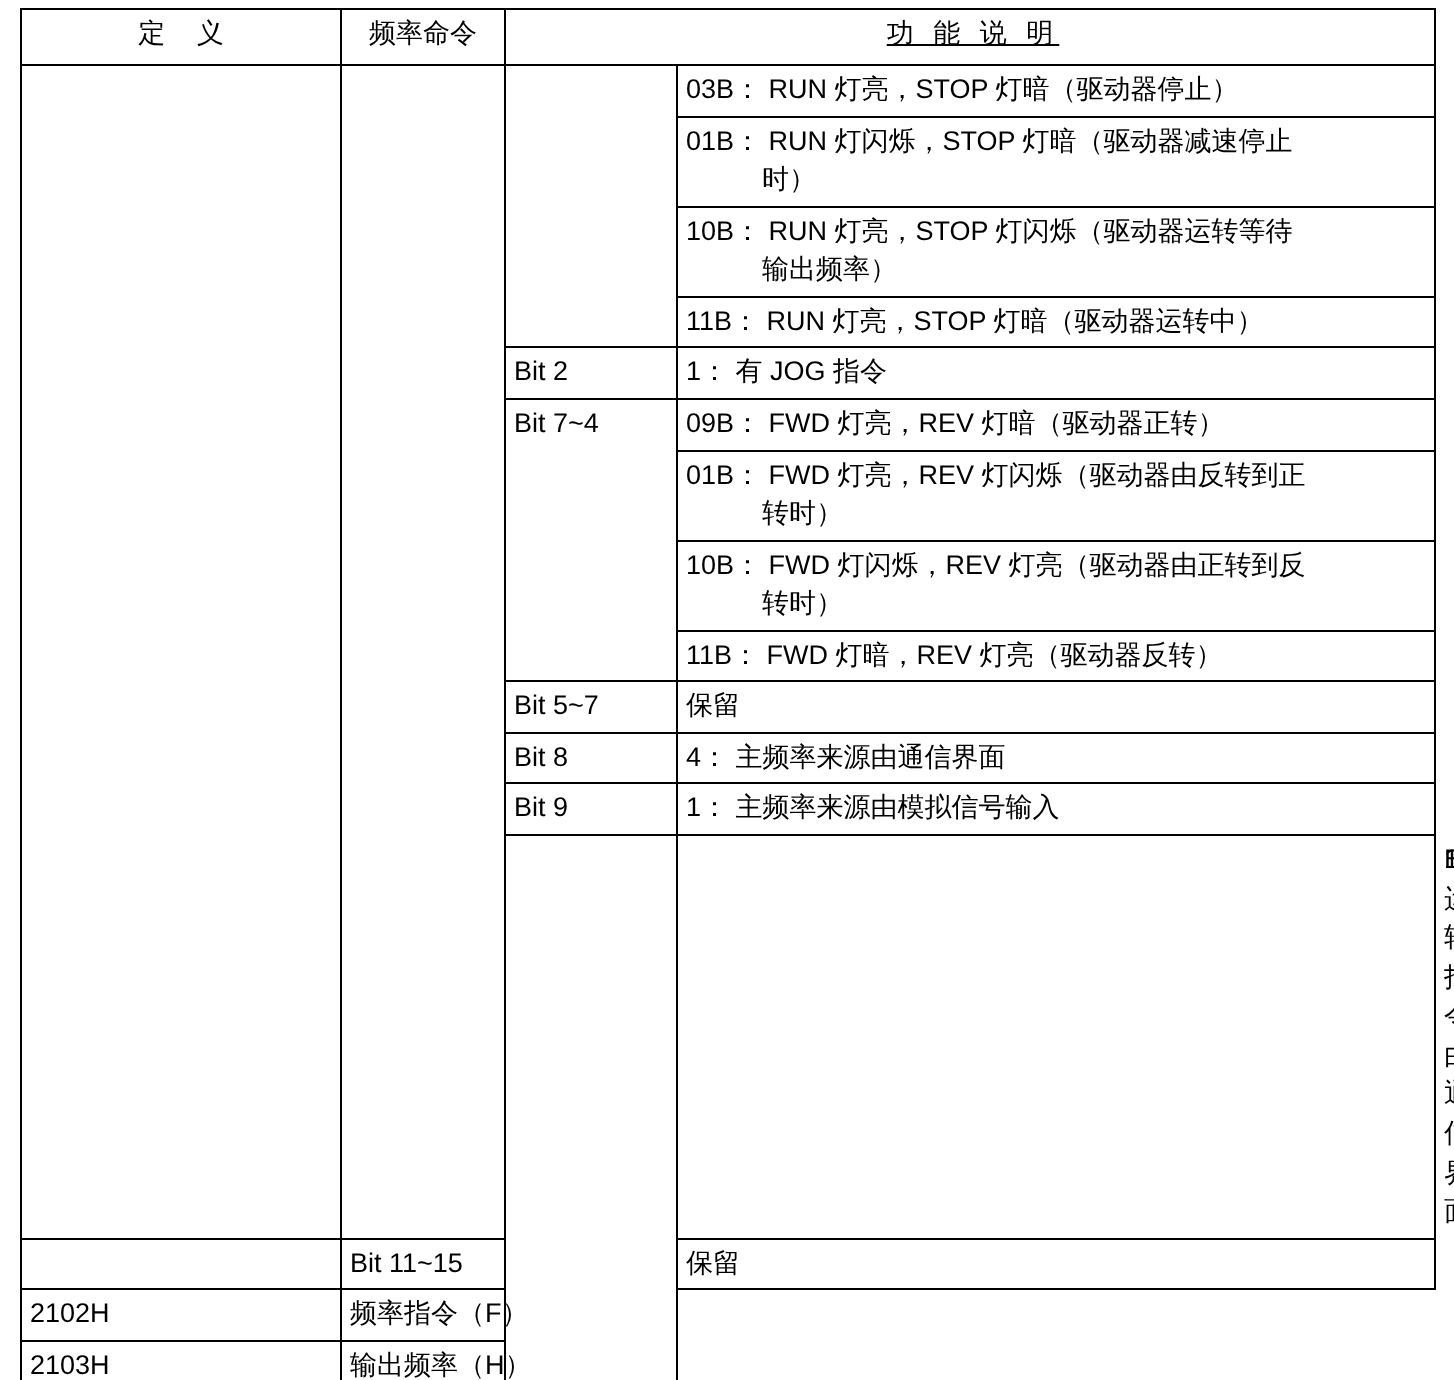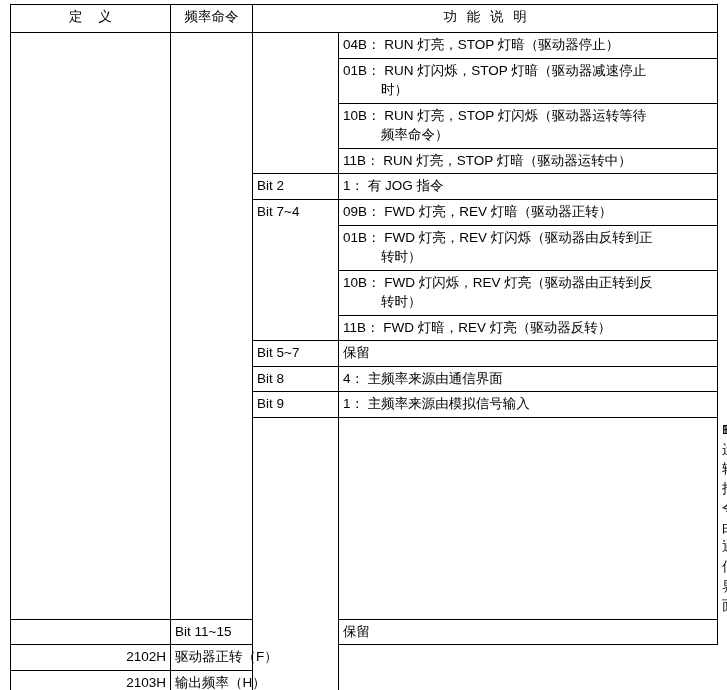--- a/index.html
+++ b/index.html
@@ -37,23 +37,23 @@
   .col-bit   { width: 86px; }
   .col-desc  { width: 379px; }
 
   .hdr td {
     text-align: center;
     height: 22px;
     padding-top: 3px;
     padding-bottom: 3px;
   }
   .hdr .sp { letter-spacing: 6px; padding-left: 6px; margin-top: 32px; }
-  .hdr .sp2 { letter-spacing: 3px; padding-left: 3px; }
+  .hdr .sp2 { letter-spacing: 3px; padding-left: 3px; text-decoration: underline; }
 
-  .cell-center { text-align: right; }
+  .cell-center { text-align: left; }
   .nowrap { white-space: nowrap; }
 
   .desc-line {
     display: block;
   }
   .desc-indent {
     display: block;
     padding-left: 38px;
   }
 </style>
@@ -79,33 +79,33 @@
         <td class="cell-center" colspan="2">
           <span class="sp2">功 能 说 明</span>
         </td>
       </tr>
 
       <tr>
         <td rowspan="13"></td>
         <td rowspan="13"></td>
         <td rowspan="4"></td>
         <td>
-          <span class="desc-line">04B： RUN 灯亮，STOP 灯暗（驱动器停止）</span>
+          <span class="desc-line">03B： RUN 灯亮，STOP 灯暗（驱动器停止）</span>
         </td>
       </tr>
       <tr>
         <td>
           <span class="desc-line">01B： RUN 灯闪烁，STOP 灯暗（驱动器减速停止</span>
           <span class="desc-indent">时）</span>
         </td>
       </tr>
       <tr>
         <td>
           <span class="desc-line">10B： RUN 灯亮，STOP 灯闪烁（驱动器运转等待</span>
-          <span class="desc-indent">频率命令）</span>
+          <span class="desc-indent">输出频率）</span>
         </td>
       </tr>
       <tr>
         <td>
           <span class="desc-line">11B： RUN 灯亮，STOP 灯暗（驱动器运转中）</span>
         </td>
       </tr>
 
       <tr>
         <td class="nowrap">Bit 2</td>
@@ -158,21 +158,21 @@
         <td>1： 运转指令由通信界面</td>
       </tr>
       <tr>
         <td></td>
         <td class="nowrap">Bit 11~15</td>
         <td>保留</td>
       </tr>
 
       <tr>
         <td class="cell-center">2102H</td>
-        <td colspan="2">驱动器正转（F）</td>
+        <td colspan="2">频率指令（F）</td>
       </tr>
       <tr>
         <td class="cell-center">2103H</td>
         <td colspan="2">输出频率（H）</td>
       </tr>
 
     </tbody>
   </table>
 </div>
 

